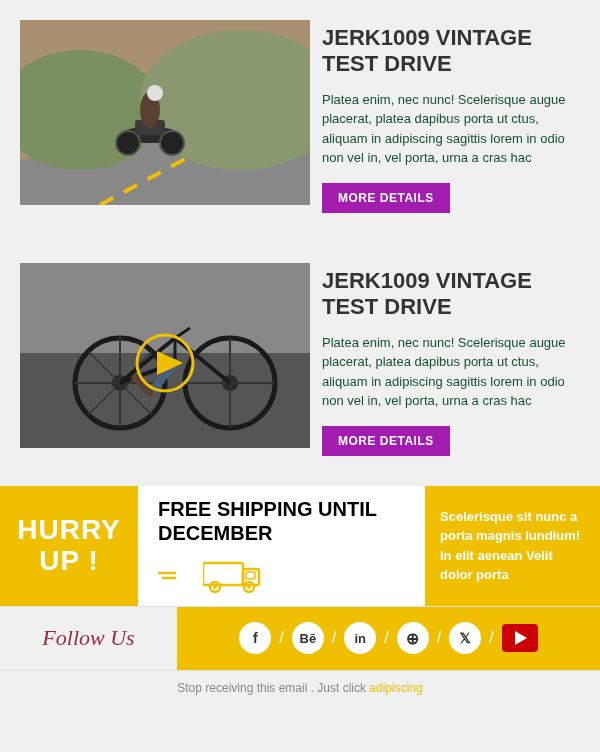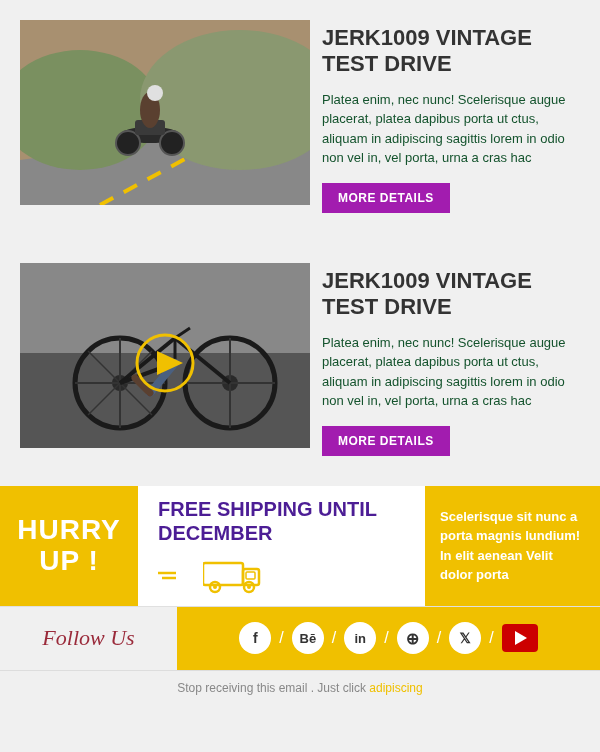--- a/index.html
+++ b/index.html
@@ -99,21 +99,21 @@
       flex-direction: column;
       align-items: flex-start;
       justify-content: center;
       padding: 15px 20px;
       position: relative;
     }
     .promo-shipping-title {
       font-size: 20px;
       font-weight: bold;
       text-transform: uppercase;
-      color: #4c1d95;
+      color: #000000;
       line-height: 1.2;
       margin-bottom: 10px;
     }
     .promo-desc {
       background: #f0c000;
       width: 175px;
       display: flex;
       align-items: center;
       justify-content: center;
       padding: 15px;

